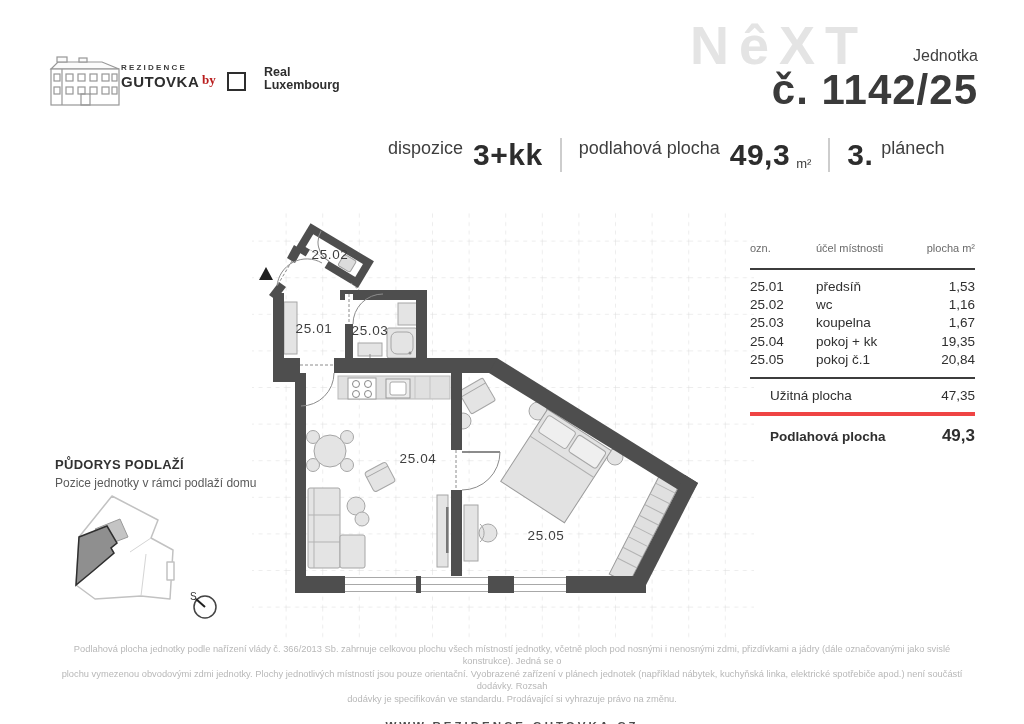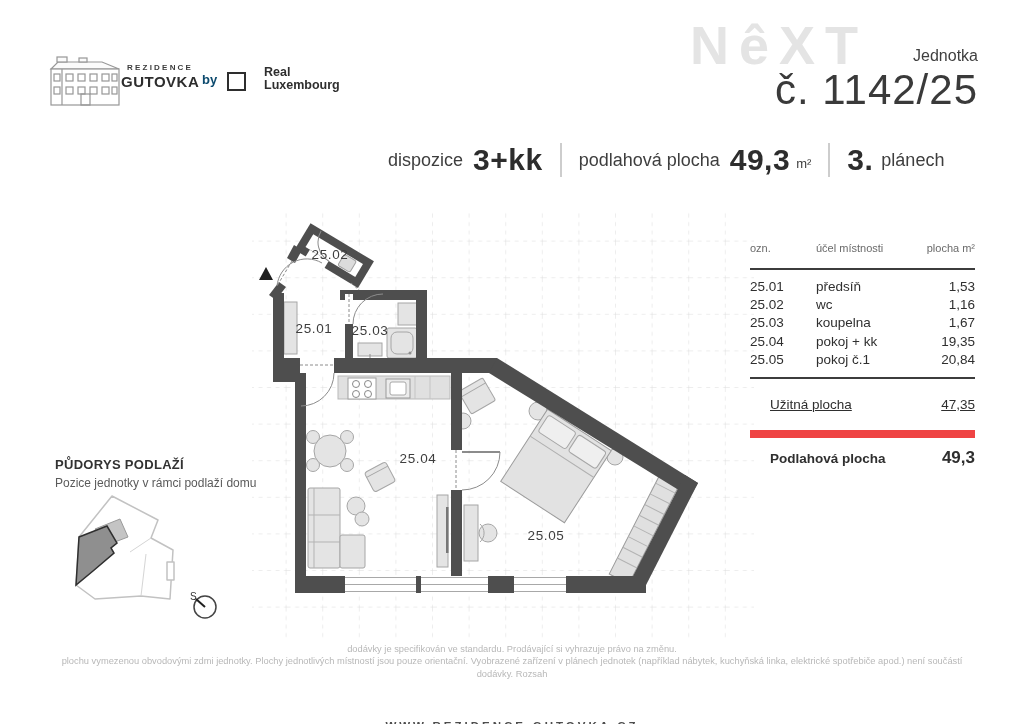--- a/index.html
+++ b/index.html
@@ -2,50 +2,50 @@
 <html><head>
 <meta charset="utf-8">
 <style>
   html,body{margin:0;padding:0;background:#fff;}
   body{width:1024px;height:724px;overflow:hidden;font-family:"Liberation Sans",sans-serif;color:#333;}
   .page{position:relative;width:1024px;height:724px;background:#fff;}
   .abs{position:absolute;}
 
   
   .brand-building{left:48px;top:53px;width:74px;height:56px;}
-  .brand-text{left:121px;top:64px;line-height:1;text-align:center;}
+  .brand-text{left:121px;top:64px;line-height:1;}
   .brand-small{font-size:8px;letter-spacing:2.2px;font-weight:600;color:#3c3c3c;}
   .brand-large{font-size:15px;font-weight:700;letter-spacing:.5px;color:#2d2d2d;margin-top:2px;}
-  .brand-by{left:202px;top:72px;font-size:13px;font-weight:600;color:#0c4a6e;}
+  .brand-by{left:202px;top:72px;font-size:13px;font-weight:600;color:#b91c1c;font-family:Liberation Serif, serif;}
   .partner{left:227px;top:66px;display:flex;align-items:flex-end;gap:18px;}
   .partner-square{width:15px;height:15px;border:2.5px solid #2e2e2e;margin-top:1px;}
   .partner-name{font-size:12.5px;font-weight:700;color:#2e2e2e;line-height:1.0;}
   .watermark{left:690px;top:14px;font-size:54px;font-weight:800;letter-spacing:10px;color:#e4e4e4;}
   .unit-label{right:46px;top:47px;font-size:16px;color:#3f3f3f;text-align:right;}
-  .unit-number{right:46px;top:66px;font-size:42px;font-weight:400;letter-spacing:1px;color:#3a3a3a;text-align:center;}
-
-  
-  .infobar{left:388px;top:138px;height:44px;display:flex;align-items:center;}
+  .unit-number{right:46px;top:66px;font-size:42px;font-weight:700;letter-spacing:1px;color:#3a3a3a;text-align:center;}
+
+  
+  .infobar{left:388px;top:138px;height:44px;display:flex;}
   .ib-label{font-size:18px;color:#3e3e3e;}
   .ib-big{font-size:30px;font-weight:700;color:#2d2d2d;letter-spacing:.5px;}
   .ib-unit{font-size:13px;color:#3e3e3e;align-self:center;margin-top:6px;}
   .ib-sep{width:2px;height:34px;background:#cdcdcd;margin:0 17px;}
   .mr6{margin-right:6px;}.mr10{margin-right:10px;}.mr8{margin-right:8px;}
 
   
   .plan{left:250px;top:205px;width:510px;height:440px;}
   .plan text{font-family:"Liberation Sans",sans-serif;font-size:13.5px;letter-spacing:.6px;fill:#3e3e3e;}
 
   
   .roomtable{left:750px;top:242px;width:225px;font-size:13.5px;color:#2f2f2f;}
   .rt-head{display:flex;font-size:11px;color:#6a6a6a;padding-bottom:14px;border-bottom:2px solid #3c3c3c;}
   .rt-rows{padding:7px 0 8px 0;border-bottom:2px solid #3c3c3c;}
   .rt-row{display:flex;height:18.4px;align-items:center;}
   .c1{width:46px;}.c2{flex:1;margin-left:20px;}.c3{text-align:right;}
-  .rt-total{display:flex;padding:18px 0;border-bottom:8px solid #ef4444;text-decoration:underline;}
+  .rt-total{display:flex;padding:9px 0;border-bottom:4px solid #ef4444;}
   .rt-grand{display:flex;padding:10px 0 0 0;align-items:baseline;}
   .rt-grand .c2{font-weight:700;}
   .rt-grand .c3{font-weight:700;font-size:17px;}
 
   
   .sp-title{left:55px;top:457px;font-size:13px;font-weight:700;letter-spacing:.3px;color:#323232;}
   .sp-sub{left:55px;top:476px;font-size:12px;color:#5a5a5a;}
   .sp-svg{left:50px;top:494px;width:190px;height:150px;}
 
   
@@ -321,18 +321,19 @@
     <polygon points="45,35 70,25 78,43 57,51" fill="#c4c4c4" stroke="#9a9a9a" stroke-width="1"></polygon>
     <polygon points="29,43 57,32 67,49 61,54 64,59 43,77 26,91" fill="#8f8f8f" stroke="#2f2f2f" stroke-width="1.5"></polygon>
     <g>
       <circle cx="155" cy="113" r="11" fill="#fff" stroke="#444" stroke-width="1.5"></circle>
       <line x1="155" y1="113" x2="146" y2="105" stroke="#1f1f1f" stroke-width="2"></line>
       <text x="140" y="106" font-size="10" fill="#333" font-family="Liberation Sans, sans-serif">S</text>
     </g>
   </svg>
 
   <div class="abs footnote">
+    <div>Podlahová plocha jednotky podle nařízení vlády č. 366/2013 Sb. zahrnuje celkovou plochu všech místností jednotky, včetně ploch pod nosnými i nenosnými zdmi, přizdívkami a jádry (dále označovanými jako svislé konstrukce). Jedná se o</div>
+    <div>plochu vymezenou obvodovými zdmi jednotky. Plochy jednotlivých místností jsou pouze orientační. Vyobrazené zařízení v plánech jednotek (například nábytek, kuchyňská linka, elektrické spotřebiče apod.) není součástí dodávky. Rozsah</div>
     <div>dodávky je specifikován ve standardu. Prodávající si vyhrazuje právo na změnu.</div>
-    <div>plochu vymezenou obvodovými zdmi jednotky. Plochy jednotlivých místností jsou pouze orientační. Vyobrazené zařízení v plánech jednotek (například nábytek, kuchyňská linka, elektrické spotřebiče apod.) není součástí dodávky. Rozsah</div>
   </div>
   <div class="abs site-url">WWW.REZIDENCE-GUTOVKA.CZ</div>
 
 </div>
 
 </body></html>

